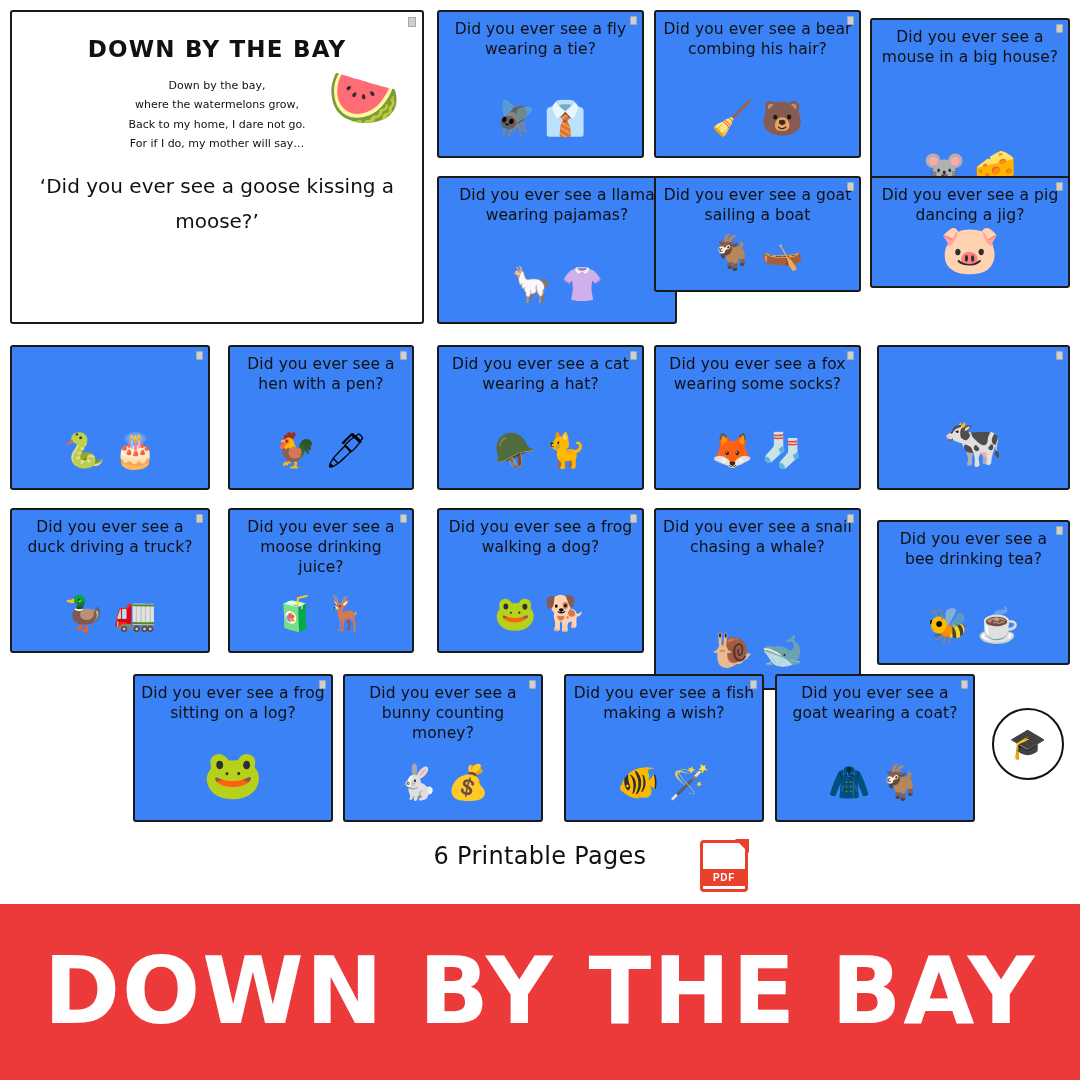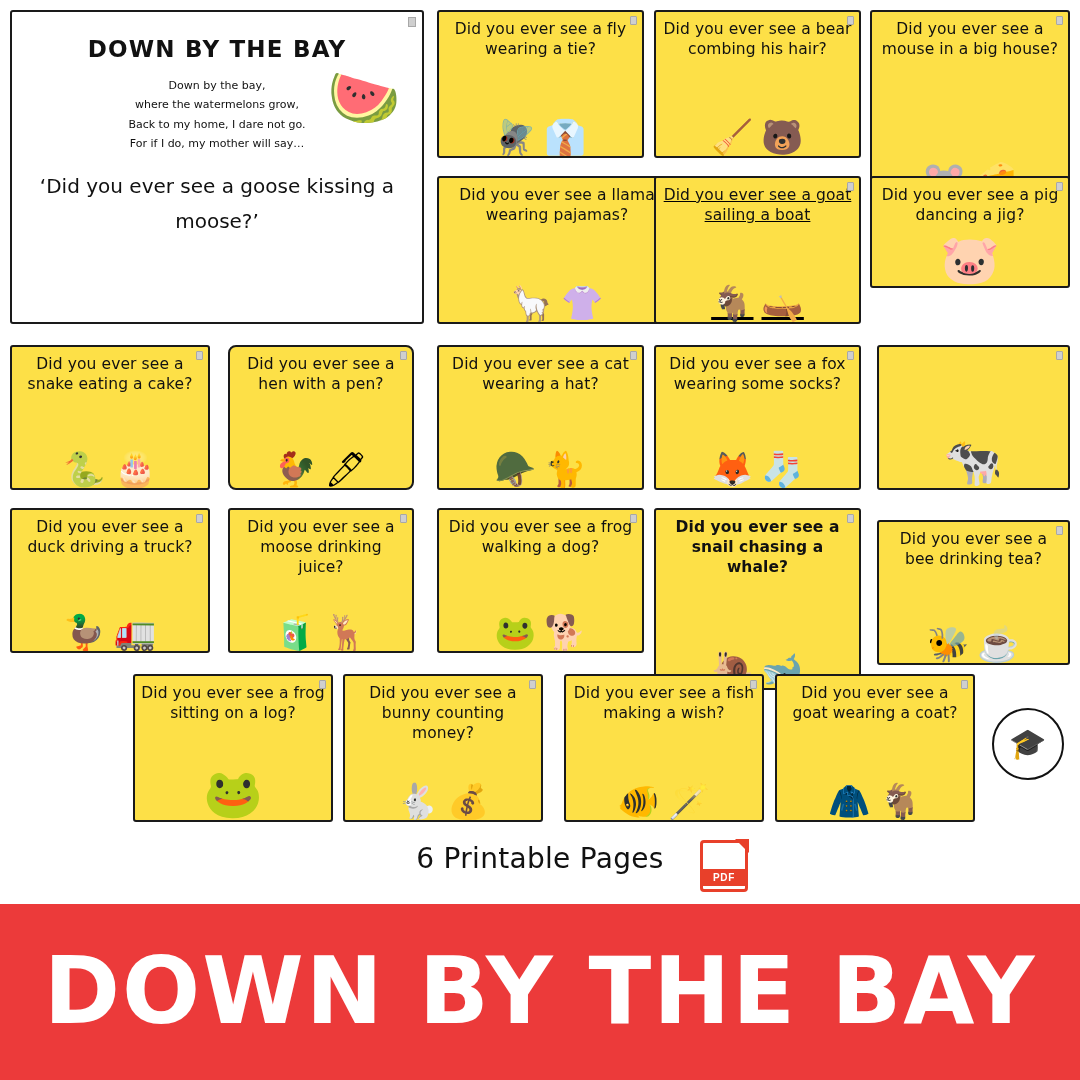--- a/index.html
+++ b/index.html
@@ -12,27 +12,27 @@
   }
   #page {
     position: relative;
     width: 1080px; height: 1080px;
     background: #ffffff;
   }
 
   
   .card {
     position: absolute;
-    background: #fde047;
+    background: #3b82f6;
     border: 2px solid #1a1a1a;
     border-radius: 3px;
     display: flex;
     flex-direction: column;
     align-items: flex-end;
-    padding: 8px 6px 0 6px;
+    padding: 8px 6px 19px 6px;
     overflow: hidden;
   }
   .card .pin {
     position: absolute;
     top: 4px; right: 5px;
     width: 7px; height: 9px;
     background: #cfcfcf;
     border: 1px solid #a8a8a8;
     border-radius: 1px;
   }
@@ -103,21 +103,21 @@
     transform: rotate(-8deg);
   }
 
   
   #footer-text {
     position: absolute;
     left: 0; right: 0;
     top: 842px;
     text-align: center;
     font-family: "DejaVu Sans", sans-serif;
-    font-size: 28px;
+    font-size: 24px;
     color: #111;
     letter-spacing: .3px;
   }
   #pdf-badge {
     position: absolute;
     left: 700px; top: 840px;
     width: 48px; height: 52px;
   }
   #pdf-badge .sheet {
     position: absolute; inset: 0;
@@ -203,60 +203,59 @@
         </div>
       </div>
       <div class="card" style="left: 654px; top: 10px; width: 207px; height: 148px;">
         <div class="pin"></div>
         <div class="q">Did you ever see a bear combing his hair?</div>
         <div class="art">
           <span class="em sm">🧹</span>
           <span class="em sm">🐻</span>
         </div>
       </div>
-      <div class="card" style="left: 870px; top: 10px; width: 200px; height: 188px;">
+      <div class="card" style="left: 870px; top: 18px; width: 200px; height: 188px;">
         <div class="pin"></div>
         <div class="q">Did you ever see a mouse in a big house?</div>
         <div class="art">
           <span class="em sm">🐭</span>
           <span class="em sm">🧀</span>
         </div>
       </div>
       <div class="card" style="left: 437px; top: 176px; width: 240px; height: 148px;">
         <div class="pin"></div>
         <div class="q">Did you ever see a llama wearing pajamas?</div>
         <div class="art">
           <span class="em sm">🦙</span>
           <span class="em sm">👚</span>
         </div>
       </div>
-      <div class="card" style="left: 654px; top: 176px; width: 207px; height: 148px; text-decoration: underline;">
+      <div class="card" style="left: 654px; top: 176px; width: 207px; height: 116px;">
         <div class="pin"></div>
         <div class="q">Did you ever see a goat sailing a boat</div>
         <div class="art">
           <span class="em sm">🐐</span>
           <span class="em sm">🛶</span>
         </div>
       </div>
       <div class="card" style="left: 870px; top: 176px; width: 200px; height: 112px;">
         <div class="pin"></div>
         <div class="q">Did you ever see a pig dancing a jig?</div>
         <div class="art">
           <span class="em lg">🐷</span>
         </div>
       </div>
       <div class="card" style="left: 10px; top: 345px; width: 200px; height: 145px;">
         <div class="pin"></div>
-        <div class="q">Did you ever see a snake eating a cake?</div>
         <div class="art">
           <span class="em sm">🐍</span>
           <span class="em sm">🎂</span>
         </div>
       </div>
-      <div class="card" style="left: 228px; top: 345px; width: 186px; height: 145px; border-radius: 8px;">
+      <div class="card" style="left: 228px; top: 345px; width: 186px; height: 145px;">
         <div class="pin"></div>
         <div class="q">Did you ever see a hen with a pen?</div>
         <div class="art">
           <span class="em sm">🐓</span>
           <span class="em sm">🖊</span>
         </div>
       </div>
       <div class="card" style="left: 437px; top: 345px; width: 207px; height: 145px;">
         <div class="pin"></div>
         <div class="q">Did you ever see a cat wearing a hat?</div>
@@ -296,21 +295,21 @@
         </div>
       </div>
       <div class="card" style="left: 437px; top: 508px; width: 207px; height: 145px;">
         <div class="pin"></div>
         <div class="q">Did you ever see a frog walking a dog?</div>
         <div class="art">
           <span class="em sm">🐸</span>
           <span class="em sm">🐕</span>
         </div>
       </div>
-      <div class="card" style="left: 654px; top: 508px; width: 207px; height: 182px; font-weight: bold;">
+      <div class="card" style="left: 654px; top: 508px; width: 207px; height: 182px;">
         <div class="pin"></div>
         <div class="q">Did you ever see a snail chasing a whale?</div>
         <div class="art">
           <span class="em sm">🐌</span>
           <span class="em sm">🐋</span>
         </div>
       </div>
       <div class="card" style="left: 877px; top: 508px; width: 193px; height: 145px; margin-top: 12px;">
         <div class="pin"></div>
         <div class="q">Did you ever see a bee drinking tea?</div>

